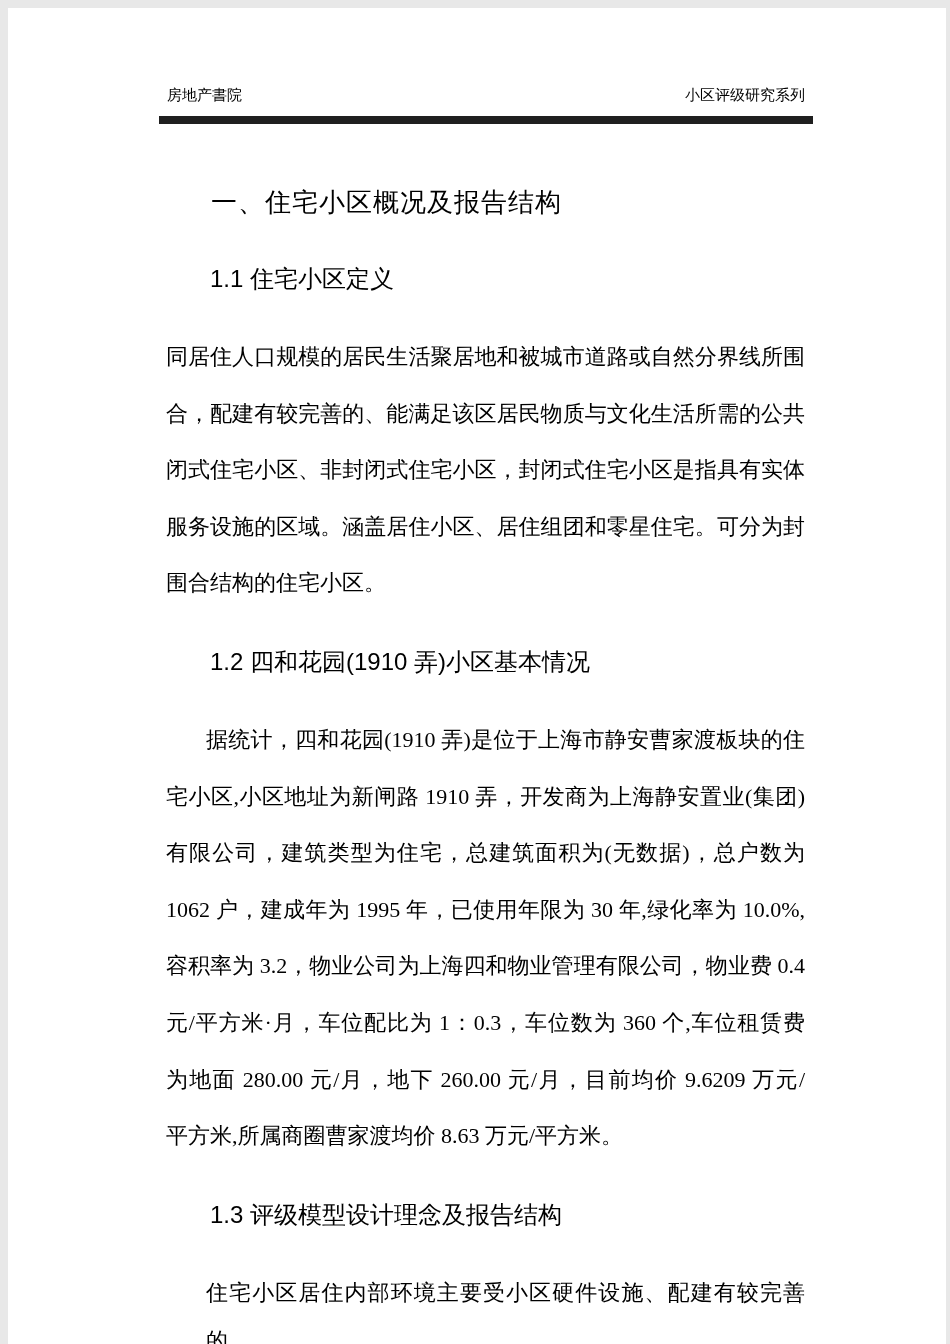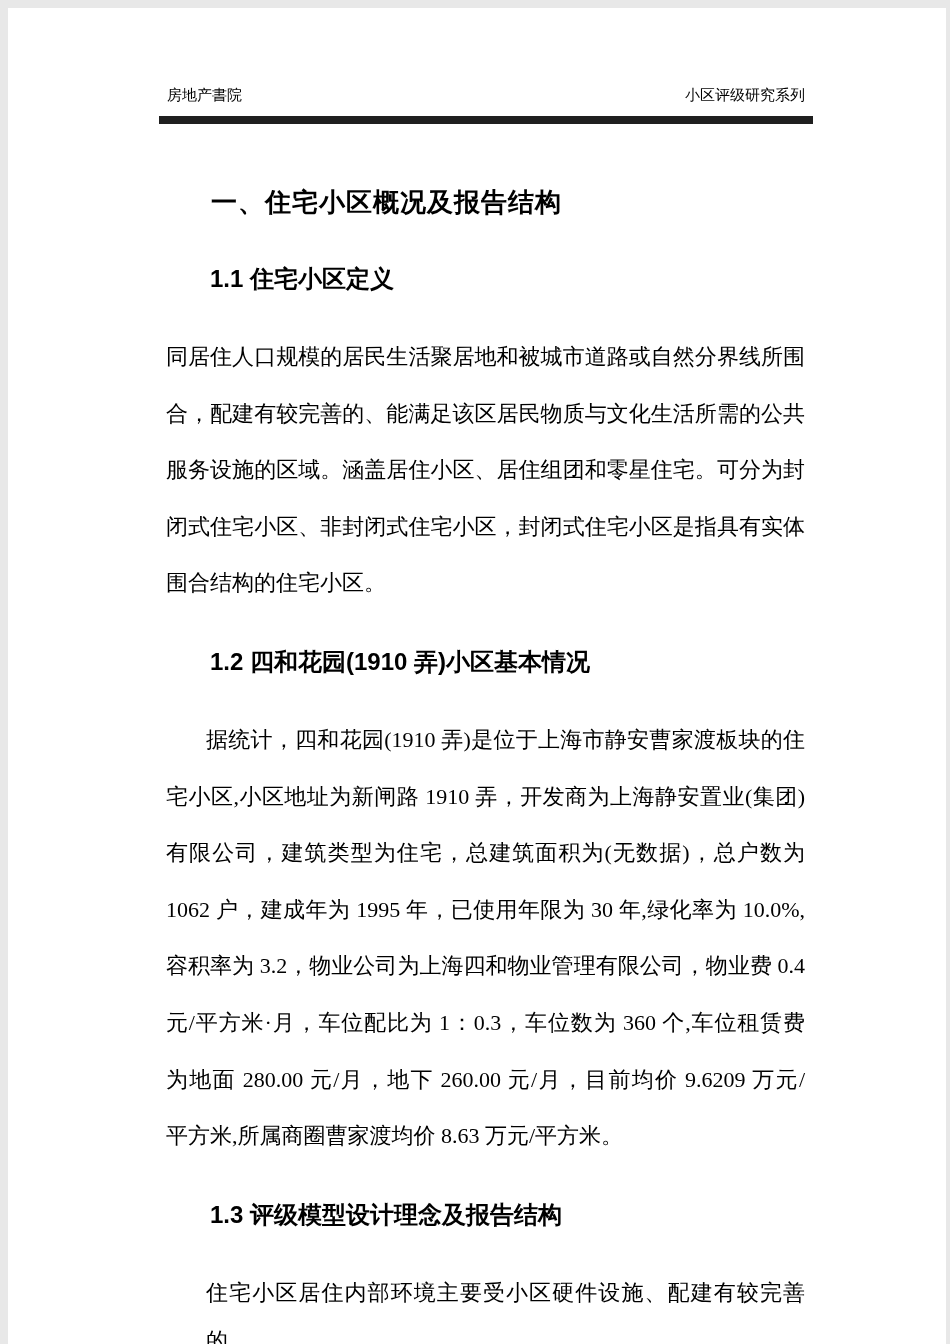--- a/index.html
+++ b/index.html
@@ -34,29 +34,29 @@
   }
   .header-rule {
     margin-top: 5px;
     height: 2.5px;
     background: var(--rule, #1f1f1f);
   }
   
   .doc-title {
     margin: 57px 137px 0 195px;
     font-family: "Liberation Sans", "DejaVu Sans", sans-serif;
-    font-weight: bold;
+    font-weight: normal;
     font-size: 26px;
     line-height: 27px;
     letter-spacing: 1px;
   }
   .section-heading {
     margin: 30px 137px 0 190px;
     font-family: "Liberation Sans", "DejaVu Sans", sans-serif;
-    font-weight: bold;
+    font-weight: normal;
     font-size: 24px;
     line-height: 24px;
   }
   .doc-sections .section-heading:first-child {
     margin-top: 39px;
   }
   
   .paragraph {
     margin: 30px 137px 0 142px;
     font-family: "Liberation Serif", "DejaVu Serif", serif;
@@ -95,22 +95,22 @@
     <div class="header-rule"></div>
   </div>
 
   <h1 class="doc-title">一、住宅小区概况及报告结构</h1>
 
   <div class="doc-sections">
       <h2 class="section-heading">1.1 住宅小区定义</h2>
       <div class="paragraph">
         <div class="text-line jl">同居住人口规模的居民生活聚居地和被城市道路或自然分界线所围</div>
         <div class="text-line jl">合，配建有较完善的、能满足该区居民物质与文化生活所需的公共</div>
+        <div class="text-line jl">闭式住宅小区、非封闭式住宅小区，封闭式住宅小区是指具有实体</div>
         <div class="text-line jl">服务设施的区域。涵盖居住小区、居住组团和零星住宅。可分为封</div>
-        <div class="text-line jl">闭式住宅小区、非封闭式住宅小区，封闭式住宅小区是指具有实体</div>
         <div class="text-line">围合结构的住宅小区。</div>
       </div>
       <h2 class="section-heading">1.2 四和花园(1910 弄)小区基本情况</h2>
       <div class="paragraph">
         <div class="text-line first jl">据统计，四和花园(1910 弄)是位于上海市静安曹家渡板块的住</div>
         <div class="text-line jl">宅小区,小区地址为新闸路 1910 弄，开发商为上海静安置业(集团)</div>
         <div class="text-line jl">有限公司，建筑类型为住宅，总建筑面积为(无数据)，总户数为</div>
         <div class="text-line jl">1062 户，建成年为 1995 年，已使用年限为 30 年,绿化率为 10.0%,</div>
         <div class="text-line jl">容积率为 3.2，物业公司为上海四和物业管理有限公司，物业费 0.4</div>
         <div class="text-line jl">元/平方米·月，车位配比为 1：0.3，车位数为 360 个,车位租赁费</div>

